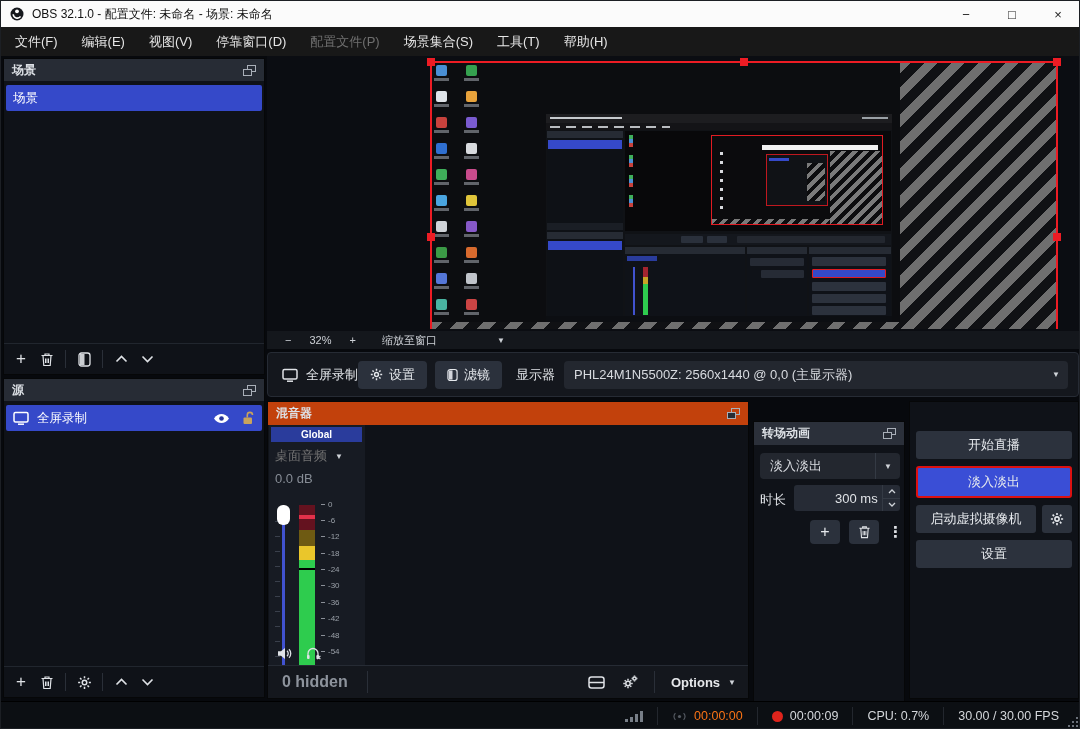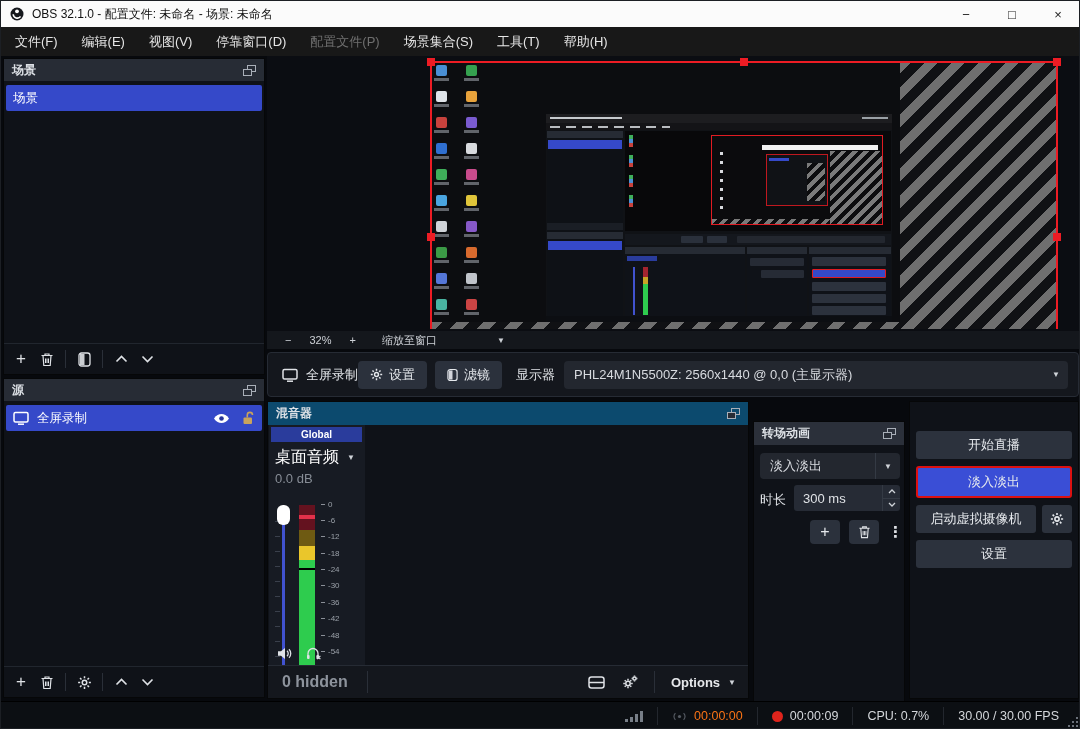--- a/index.html
+++ b/index.html
@@ -389,28 +389,28 @@
       <span>滤镜</span>
     </div>
     <span style="font-size:13px;color:#dfe2e6;margin:0 9px 0 14px;">显示器</span>
     <div class="dropdown" style="flex:1;">
       <span>PHL24M1N5500Z: 2560x1440 @ 0,0 (主显示器)</span>
       <span class="dd-arrow">▼</span>
     </div>
   </div>
 
   <div class="abs panel" style="left:266px;top:400px;width:482px;height:298px;">
-    <div class="panel-header" style="height:23px;background:#0c4a6e;justify-content:space-between;">
+    <div class="panel-header" style="height:23px;background:#c2410c;justify-content:space-between;">
       <span>混音器</span>
       <span class="popout"></span>
     </div>
     <div class="mixer-strip">
       <div class="global-tab">Global</div>
       <div style="position:absolute;left:6px;top:22px;display:flex;align-items:center;gap:8px;">
-        <span style="font-size:16px;color:#ffffff;">桌面音频</span>
+        <span style="font-size:13px;color:#737373;">桌面音频</span>
         <span style="font-size:8px;color:#cfd3d8;">▼</span>
       </div>
       <div style="position:absolute;left:6px;top:46px;font-size:13px;color:#878d96;">0.0 dB</div>
 
       <div class="fader-ticks"></div>
       <div class="fader-track"></div>
       <div class="fader-handle"></div>
 
       <div class="meter">
         <div class="m-seg" style="top:0;height:25px;background:#64121f;"></div>
@@ -519,21 +519,21 @@
   <div class="abs panel" style="left:752px;top:400px;width:152px;height:298px;margin-top:20px;">
     <div class="panel-header" style="height:23px;background:#2b303a;">
       <span>转场动画</span>
       <span class="popout"></span>
     </div>
     <div class="dropdown abs" style="left:6px;top:31px;width:140px;height:26px;">
       <span>淡入淡出</span>
       <span class="dd-arrow" style="border-left:1px solid #343a44;">▼</span>
     </div>
     <span class="abs" style="left:6px;top:69px;font-size:13px;color:#dfe2e6;">时长</span>
-    <div class="spin abs" style="left:40px;top:63px;width:106px;">
+    <div class="spin abs" style="left:40px;top:63px;width:106px;padding-left:32px;">
       <span style="padding-left:9px;">300 ms</span>
       <span style="margin-left:auto;width:17px;height:100%;border-left:1px solid #343a44;display:flex;flex-direction:column;">
         <span style="flex:1;display:flex;align-items:center;justify-content:center;border-bottom:1px solid #343a44;">
           <svg width="8" height="5" viewBox="0 0 8 5">
               <path d="M1 4l3-3 3 3" stroke="#cfd3d8" fill="none" stroke-width="1.3"></path>
             </svg>
         </span>
         <span style="flex:1;display:flex;align-items:center;justify-content:center;">
           <svg width="8" height="5" viewBox="0 0 8 5">
               <path d="M1 1l3 3 3-3" stroke="#cfd3d8" fill="none" stroke-width="1.3"></path>

